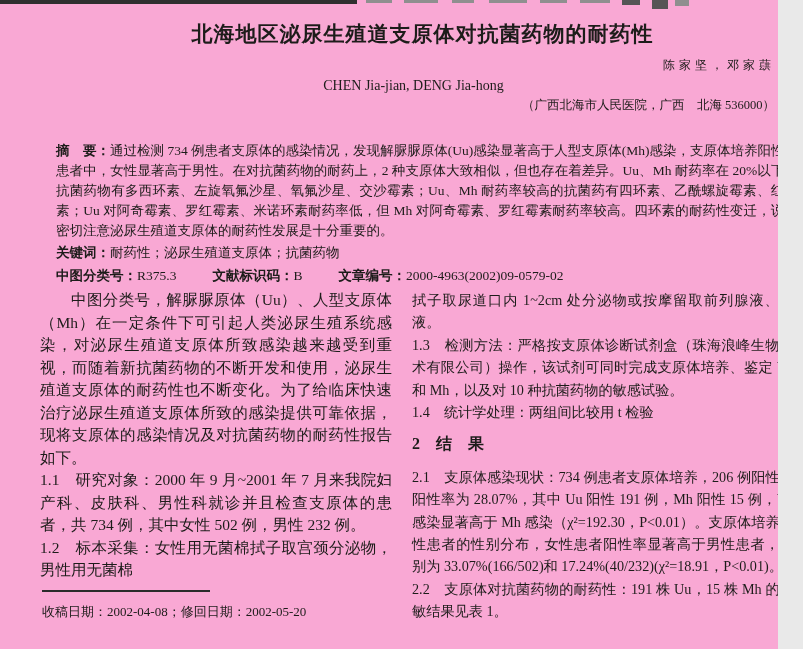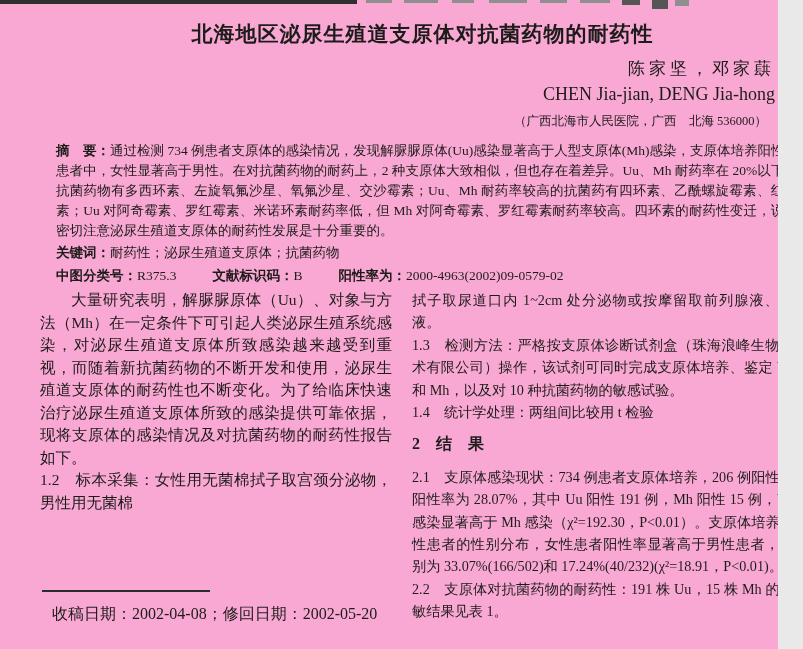--- a/index.html
+++ b/index.html
@@ -16,23 +16,23 @@
   
   .artifact { position:absolute; background:#2f2f2f; }
   .artifact.light { background:#8f8f8f; }
   .artifact.mid { background:#555; }
 
   
   .head { position:absolute; left:52px; top:20px; width:741px; text-align:center; }
   .title-cn { font-size:21px; font-weight:bold; letter-spacing:1px; margin:0 0 9px; }
   .title-en { font-size:15.5px; margin:0 0 7px; }
   .byline { text-align:right; padding-right:18px; }
-  .authors-cn { font-size:17px; letter-spacing:4px; margin:2px 0 4px; }
-  .authors-en { font-size:18px; margin:0 0 3px; }
-  .affiliation { font-size:12.5px; margin:8px; }
+  .authors-cn { font-size:12px; letter-spacing:4px; margin:2px 0 4px; }
+  .authors-en { font-size:14px; margin:0 0 3px;text-align:center; }
+  .affiliation { font-size:12.5px; margin:0; }
 
   
   .meta { position:absolute; left:56px; top:141px; width:742px;
           font-size:13.5px; line-height:20px; }
   .meta p { margin:0; }
   .abstract { text-align:justify; }
   .lbl { font-weight:bold; }
   .kw { margin-top:2px !important; }
   .clc { margin-top:3px !important; }
   .clc .pair { margin-right:36px; }
@@ -43,21 +43,21 @@
   .col p { margin:0; }
   .col-left  { left:40px;  width:352px; font-size:15.5px; line-height:22.5px; }
   .col-right { left:412px; width:382px; font-size:14.2px; line-height:22.4px; }
   .indent { text-indent:2em; }
   .sec-heading { font-size:16px; font-weight:bold; text-align:left;
                  margin:10px 0 10px !important; }
 
   
   .footnote { position:absolute; left:40px; top:590px; width:370px; }
   .footnote-rule { width:168px; height:0; border-top:2px solid #2b2b2b; margin:0 0 11px 2px; }
-  .received { font-size:16px; margin:12px; }
+  .received { font-size:13px; margin:2px; }
 </style>
 </head>
 <body>
 
 <div class="page">
 
   <div class="artifact" style="left:0; top:0; width:357px; height:4px;"></div>
   <div class="artifact light" style="left:366px; top:0; width:26px; height:3px;"></div>
   <div class="artifact light" style="left:404px; top:0; width:34px; height:3px;"></div>
   <div class="artifact light" style="left:452px; top:0; width:22px; height:3px;"></div>
@@ -73,25 +73,26 @@
     <div class="byline">
       <div class="authors-cn">陈家坚，邓家蕻</div>
       <div class="authors-en">CHEN Jia-jian, DENG Jia-hong</div>
       <div class="affiliation">（广西北海市人民医院，广西　北海 536000）</div>
     </div>
   </div>
 
   <div class="meta">
     <p class="abstract"><span class="lbl">摘　要：</span><span>通过检测 734 例患者支原体的感染情况，发现解脲脲原体(Uu)感染显著高于人型支原体(Mh)感染，支原体培养阳性的患者中，女性显著高于男性。在对抗菌药物的耐药上，2 种支原体大致相似，但也存在着差异。Uu、Mh 耐药率在 20%以下的抗菌药物有多西环素、左旋氧氟沙星、氧氟沙星、交沙霉素；Uu、Mh 耐药率较高的抗菌药有四环素、乙酰螺旋霉素、红霉素；Uu 对阿奇霉素、罗红霉素、米诺环素耐药率低，但 Mh 对阿奇霉素、罗红霉素耐药率较高。四环素的耐药性变迁，说明密切注意泌尿生殖道支原体的耐药性发展是十分重要的。</span></p>
     <p class="kw"><span class="lbl">关键词：</span><span>耐药性；泌尿生殖道支原体；抗菌药物</span></p>
-    <p class="clc"><span class="pair"><span class="lbl">中图分类号：</span><span>R375.3</span></span><span class="pair"><span class="lbl">文献标识码：</span><span>B</span></span><span class="pair"><span class="lbl">阳性率为：</span><span>2000-4963(2002)09-0579-02</span></span></p>
+    <p class="clc"><span class="pair"><span class="lbl">中图分类号：</span><span>R375.3</span></span><span class="pair"><span class="lbl">文献标识码：</span><span>B</span></span><span class="pair"><span class="lbl">文章编号：</span><span>2000-4963(2002)09-0579-02</span></span></p>
   </div>
 
   <div class="col col-left">
-    <p class="indent">大量研究表明，解脲脲原体（Uu）、对象与方法（Mh）在一定条件下可引起人类泌尿生殖系统感染，对泌尿生殖道支原体所致感染越来越受到重视，而随着新抗菌药物的不断开发和使用，泌尿生殖道支原体的耐药性也不断变化。为了给临床快速治疗泌尿生殖道支原体所致的感染提供可靠依据，现将支原体的感染情况及对抗菌药物的耐药性报告如下。</p>
+    <p class="indent">中图分类号，解脲脲原体（Uu）、人型支原体（Mh）在一定条件下可引起人类泌尿生殖系统感染，对泌尿生殖道支原体所致感染越来越受到重视，而随着新抗菌药物的不断开发和使用，泌尿生殖道支原体的耐药性也不断变化。为了给临床快速治疗泌尿生殖道支原体所致的感染提供可靠依据，现将支原体的感染情况及对抗菌药物的耐药性报告如下。</p>
+    <p>1.1　研究对象：2000 年 9 月~2001 年 7 月来我院妇产科、皮肤科、男性科就诊并且检查支原体的患者，共 734 例，其中女性 502 例，男性 232 例。</p>
     <p>1.2　标本采集：女性用无菌棉拭子取宫颈分泌物，男性用无菌棉</p>
   </div>
 
   <div class="col col-right">
     <p>拭子取尿道口内 1~2cm 处分泌物或按摩留取前列腺液、精液。</p>
     <p>1.3　检测方法：严格按支原体诊断试剂盒（珠海浪峰生物技术有限公司）操作，该试剂可同时完成支原体培养、鉴定 Uu 和 Mh，以及对 10 种抗菌药物的敏感试验。</p>
     <p>1.4　统计学处理：两组间比较用 t 检验</p>
     <p class="sec-heading">2　结　果</p>
     <p>2.1　支原体感染现状：734 例患者支原体培养，206 例阳性，阳性率为 28.07%，其中 Uu 阳性 191 例，Mh 阳性 15 例，Uu 感染显著高于 Mh 感染（χ²=192.30，P&lt;0.01）。支原体培养阳性患者的性别分布，女性患者阳性率显著高于男性患者，分别为 33.07%(166/502)和 17.24%(40/232)(χ²=18.91，P&lt;0.01)。</p>
     <p>2.2　支原体对抗菌药物的耐药性：191 株 Uu，15 株 Mh 的药敏结果见表 1。</p>

